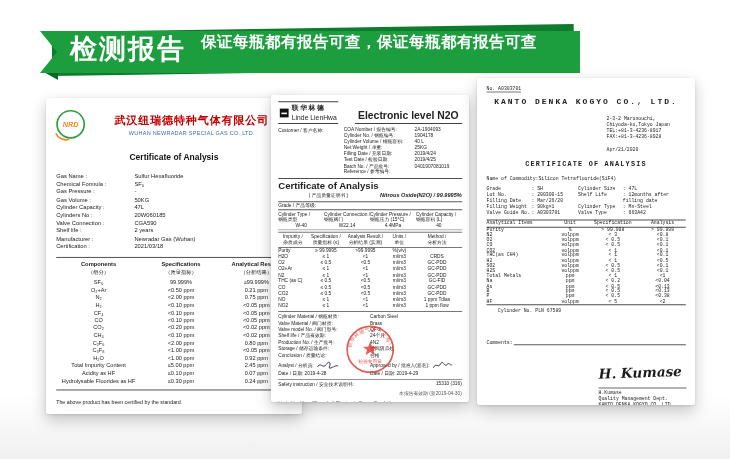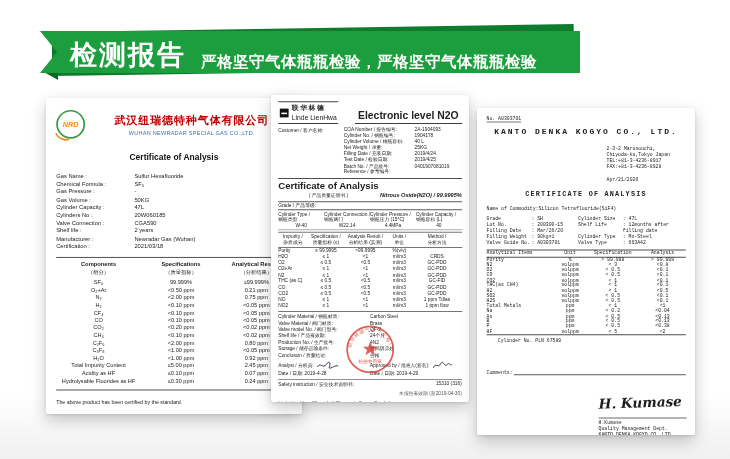--- a/index.html
+++ b/index.html
@@ -6,30 +6,30 @@
   body{width:730px;height:459px;position:relative;overflow:hidden;background:#ffffff;
        font-family:"Liberation Sans","DejaVu Sans",sans-serif;color:#222;}
   .page-bg{position:absolute;inset:0;background:linear-gradient(180deg,#ffffff 0%,#ffffff 86%,#f0f0f0 100%);z-index:0;}
 
   
   .ribbon-wrap{position:absolute;left:40px;top:24px;width:548px;height:56px;z-index:6;}
   .ribbon-back{position:absolute;left:12px;top:4px;width:522px;height:44px;background:#0d7c2c;transform:rotate(-0.9deg);}
   .ribbon-fold{position:absolute;left:2px;top:47px;width:0;height:0;border-left:16px solid transparent;border-top:9px solid #0a6a24;}
   .ribbon{position:absolute;left:0;top:7px;width:540px;height:42px;background:#1d9e3e;
           clip-path:polygon(0 0,100% 0,100% 100%,0 100%,17px 50%);
-          display:flex;align-items:flex-end;box-shadow:0 3px 6px rgba(0,0,0,.15);}
+          display:flex;align-items:flex-start;box-shadow:0 3px 6px rgba(0,0,0,.15);}
   .ribbon-title{font-size:27px;font-weight:bold;color:#fff;margin-left:30px;letter-spacing:2px;white-space:nowrap;}
   .ribbon-sub{font-size:15.5px;font-weight:bold;color:#fff;margin-left:15px;letter-spacing:.5px;white-space:nowrap;padding-top:1px;}
 
   
   .card{position:absolute;background:#fff;border-radius:2px;overflow:hidden;z-index:2;
         box-shadow:0 6px 16px rgba(0,0,0,.22),0 1px 3px rgba(0,0,0,.12);}
   #cardL{left:46px;top:98px;width:256px;height:316px;}
   #cardM{left:271px;top:95px;width:198px;height:307px;}
-  #cardR{left:477px;top:108px;width:218px;height:327px;}
+  #cardR{left:477px;top:78px;width:218px;height:327px;}
   .inner{transform-origin:0 0;box-sizing:border-box;position:relative;}
   #cardL .inner{width:117.6%;height:117.6%;transform:scale(.85);padding:8px 12px;}
   #cardM .inner{width:125%;height:125%;transform:scale(.8);padding:8px 9px;}
   #cardR .inner{width:125%;height:125%;transform:scale(.8);padding:10px 12px;
                 font-family:"Liberation Mono","DejaVu Sans Mono",monospace;color:#1c1c1c;}
 
   
   .l-head{display:flex;align-items:center;gap:8px;margin-top:6px;}
   .nrd{width:30px;height:30px;min-width:30px;border-radius:50%;border:2.5px solid #2f9e41;
        display:flex;align-items:center;justify-content:center;position:relative;}
@@ -121,21 +121,21 @@
 </head>
 <body>
 
 <div class="page-bg"></div>
 
 <div class="ribbon-wrap">
   <div class="ribbon-back"></div>
   <div class="ribbon-fold"></div>
   <div class="ribbon">
     <span class="ribbon-title">检测报告</span>
-    <span class="ribbon-sub">严格坚守气体瓶瓶检验，严格坚守气体瓶瓶检验</span>
+    <span class="ribbon-sub">保证每瓶都有报告可查，保证每瓶都有报告可查</span>
   </div>
 </div>
 
 <div class="card" id="cardL">
   <div class="inner">
     <div class="l-head">
       <div class="nrd">
           <span>NRD</span>
         </div>
       <div class="l-company">

